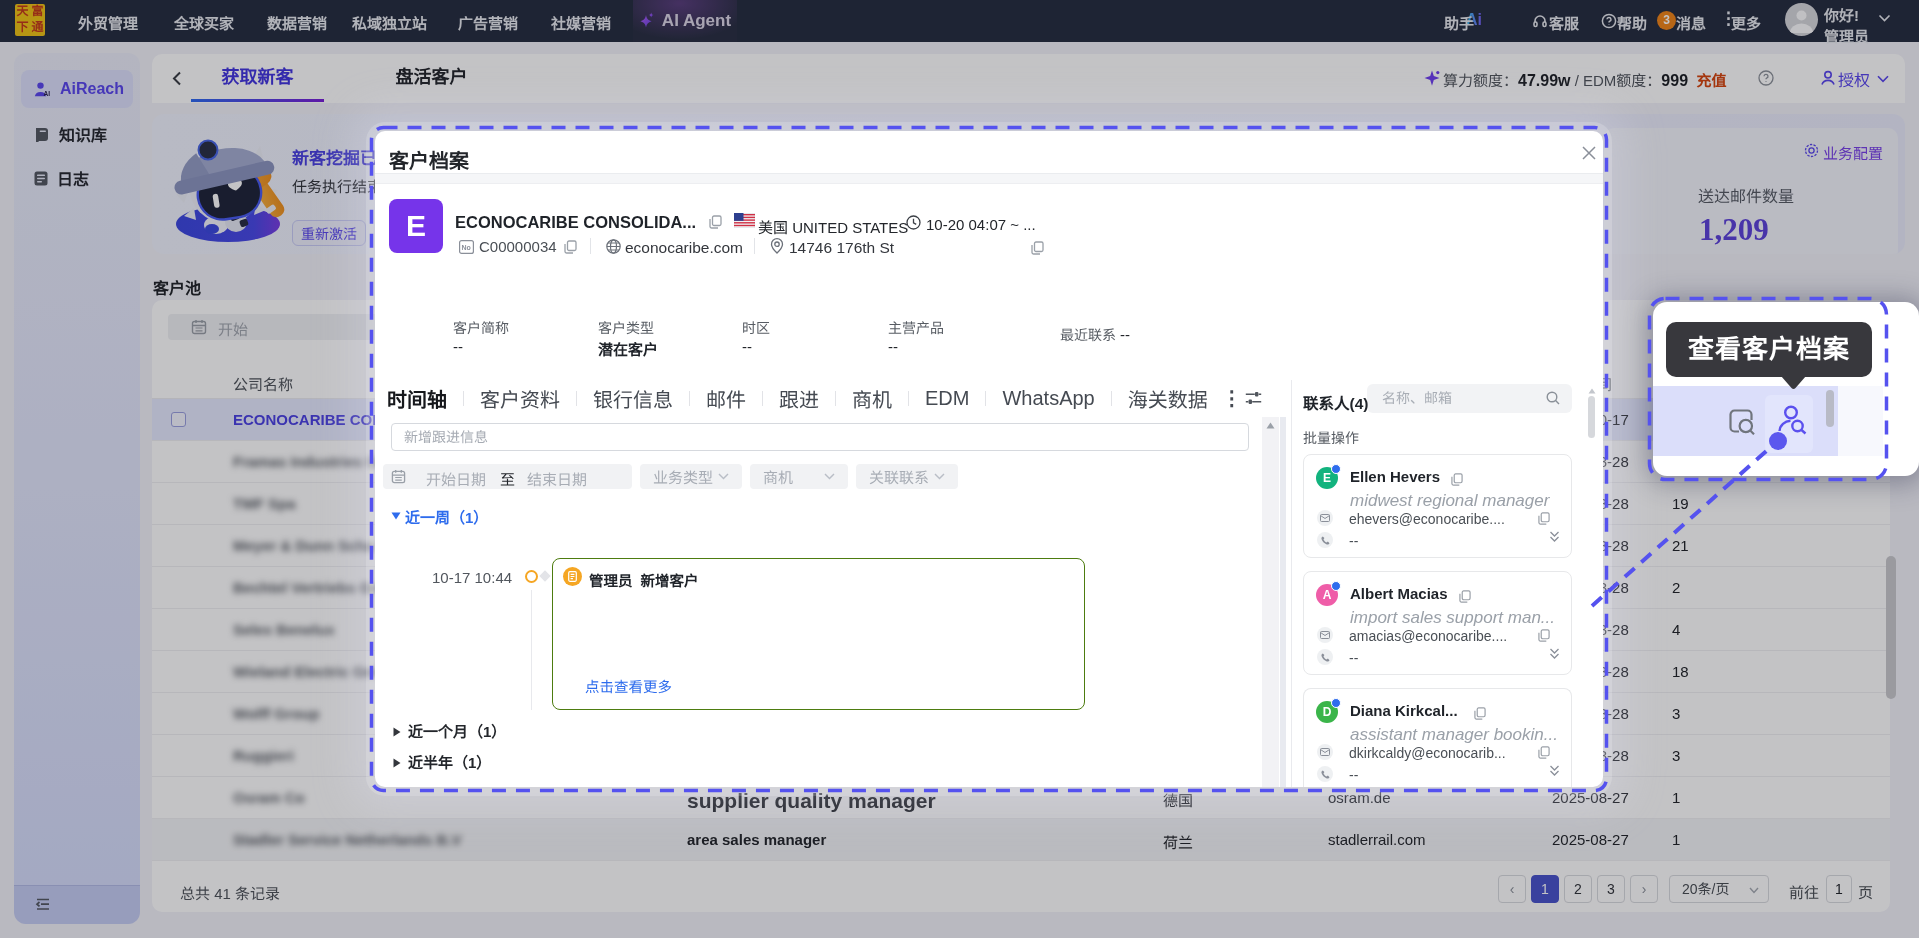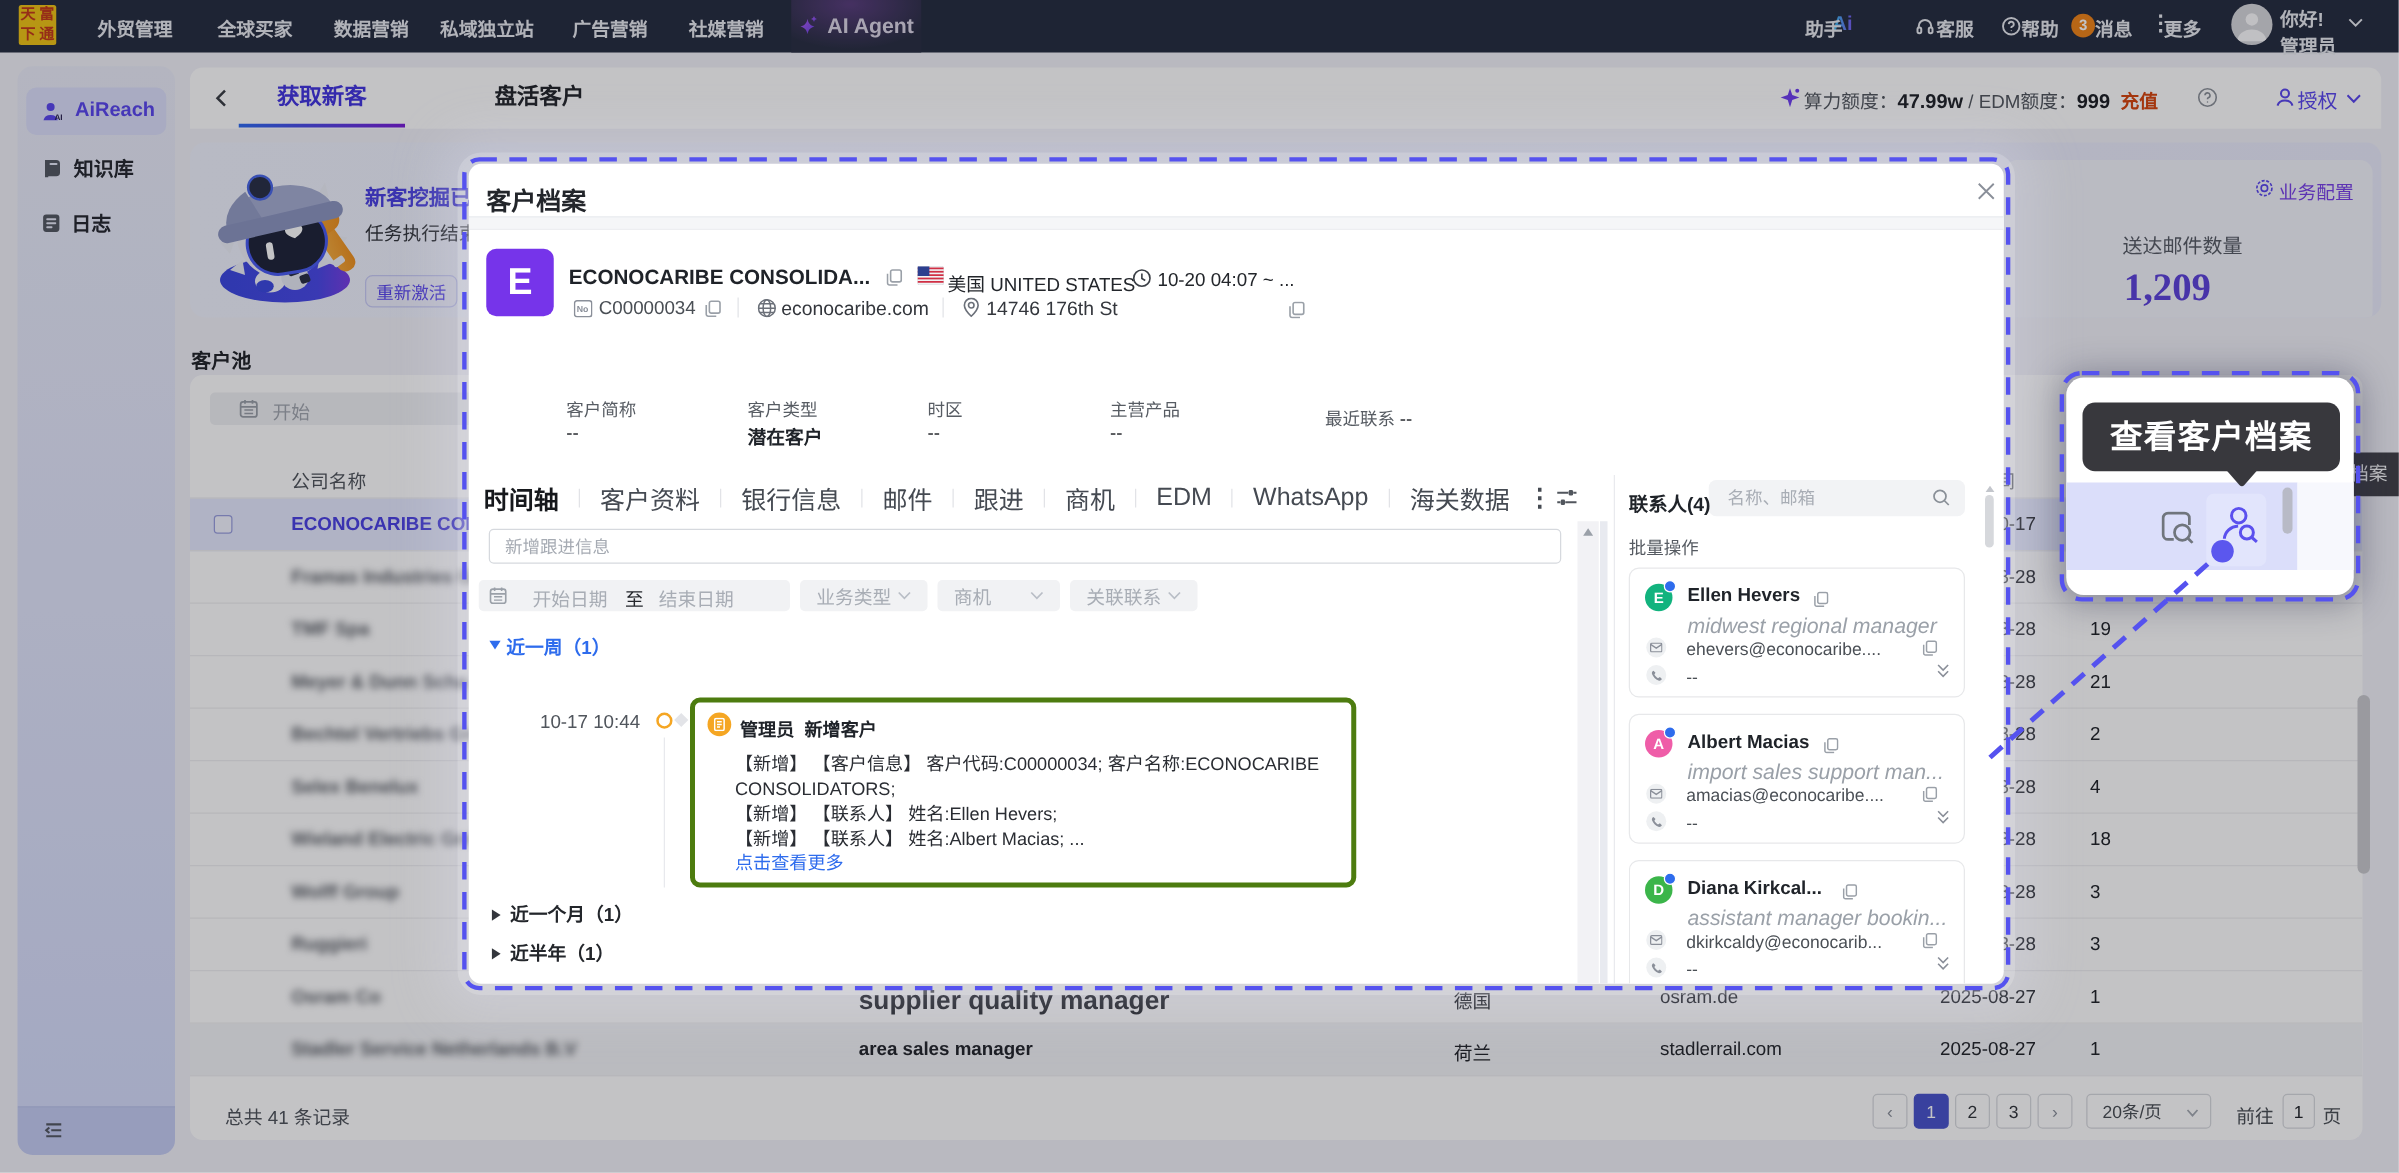--- a/index.html
+++ b/index.html
@@ -37,21 +37,21 @@
 .fcap{height:25px;background:#f1f2f4;border-radius:4px;display:flex;align-items:center;justify-content:space-between;padding:0 13px;font-size:15px;color:#a8adb5;}
 .ccard{position:absolute;left:928px;width:269px;height:104px;border:1px solid #e7e8ea;border-radius:8px;background:#fff;}
 .cav{position:absolute;left:12px;top:12px;width:22px;height:22px;border-radius:50%;color:#fff;font-size:12px;font-weight:bold;text-align:center;line-height:22px;}
 .cav::after{content:"";position:absolute;left:15px;top:-3px;width:8px;height:8px;border-radius:50%;background:#2e6ced;border:1.5px solid #fff;}
 .cname{position:absolute;left:46px;top:13px;font-size:15px;font-weight:bold;color:#1f2329;white-space:nowrap;}
 .crole{position:absolute;left:46px;top:36px;font-size:17px;color:#9aa0a8;white-space:nowrap;font-style:italic;}
 .cic{position:absolute;left:13px;width:16px;height:16px;border-radius:50%;background:#eef0f2;display:flex;align-items:center;justify-content:center;}
 .cmail{position:absolute;left:45px;top:56px;font-size:14px;color:#4a4f55;white-space:nowrap;}
 .cphone{position:absolute;left:45px;top:78px;font-size:14px;color:#4a4f55;}
 
-#spot{position:absolute;left:1653px;top:302px;width:230px;height:174px;background:#fff;border-radius:14px;z-index:50;overflow:hidden;box-shadow:0 2px 26px 6px rgba(35,38,70,0.35);}
+#spot{position:absolute;left:1653px;top:302px;width:266px;height:174px;background:#fff;border-radius:14px;z-index:50;overflow:hidden;box-shadow:0 2px 26px 6px rgba(35,38,70,0.35);}
 #guides{position:absolute;left:0;top:0;width:1919px;height:938px;z-index:60;pointer-events:none;}
 </style>
 </head>
 <body>
 
 <div id="nav">
   <div id="logo">
       <span>天</span>
       <span>富</span>
       <span>下</span>
@@ -451,28 +451,27 @@
 
   <svg class="abs" style="left:16px;top:381px;" width="10" height="8" viewBox="0 0 10 8">
       <path d="M0.5 0.5 h9 L5 7.5 Z" fill="#2e6ced"></path>
     </svg>
   <span class="abs" style="left:30px;top:375px;font-size:15px;font-weight:bold;color:#2e6ced;">近一周（1）</span>
 
   <span class="abs" style="left:57px;top:438px;font-size:15px;color:#51565d;">10-17 10:44</span>
   <div class="abs" style="left:150px;top:439px;width:13px;height:13px;border:2px solid #f5a623;border-radius:50%;background:#fff;"></div>
     <div class="abs" style="left:166px;top:441px;width:8px;height:8px;background:#e3e4e8;transform:rotate(45deg);"></div>
   <div class="abs" style="left:156px;top:459px;width:1px;height:120px;background:#e8e9ed;"></div>
-  <div class="abs" style="left:177px;top:427px;width:533px;height:152px;border:4px solid #4d7c0f;border-radius:8px;background:#fff;">
+  <div class="abs" style="left:177px;top:427px;width:533px;height:152px;border:1px solid #4d7c0f;border-radius:8px;background:#fff;">
     <div class="abs" style="left:10px;top:8px;width:19px;height:19px;background:#f5a623;border-radius:50%;"></div>
     <svg class="abs" style="left:15px;top:12px;" width="9" height="11" viewBox="0 0 9 11" fill="none" stroke="#fff" stroke-width="1.2">
         <rect x="0.7" y="0.7" width="7.6" height="9.6" rx="1.2"></rect>
         <path d="M2.6 3.4 h3.8 M2.6 5.5 h3.8 M2.6 7.6 h2.4"></path>
       </svg>
     <span class="abs" style="left:36px;top:10px;font-size:14.5px;font-weight:bold;color:#1f2329;">管理员&nbsp; 新增客户</span>
-    <div class="abs" style="left:32px;top:40px;width:478px;font-size:14.5px;color:#2a2d33;line-height:20px;word-break:break-all;">【新增】 【客户信息】 客户代码:C00000034; 客户名称:ECONOCARIBE CONSOLIDATORS;<br>【新增】 【联系人】 姓名:Ellen Hevers;<br>【新增】 【联系人】 姓名:Albert Macias; ...</div>
     <span class="abs" style="left:32px;top:116px;font-size:14.5px;color:#2e6ced;">点击查看更多</span>
   </div>
 
   <svg class="abs" style="left:18px;top:596px;" width="8" height="10" viewBox="0 0 8 10">
       <path d="M0.5 0.5 v9 L7.5 5 Z" fill="#33363c"></path>
     </svg>
   <span class="abs" style="left:33px;top:589px;font-size:15px;font-weight:bold;color:#23262b;">近一个月（1）</span>
   <svg class="abs" style="left:18px;top:627px;" width="8" height="10" viewBox="0 0 8 10">
       <path d="M0.5 0.5 v9 L7.5 5 Z" fill="#33363c"></path>
     </svg>

